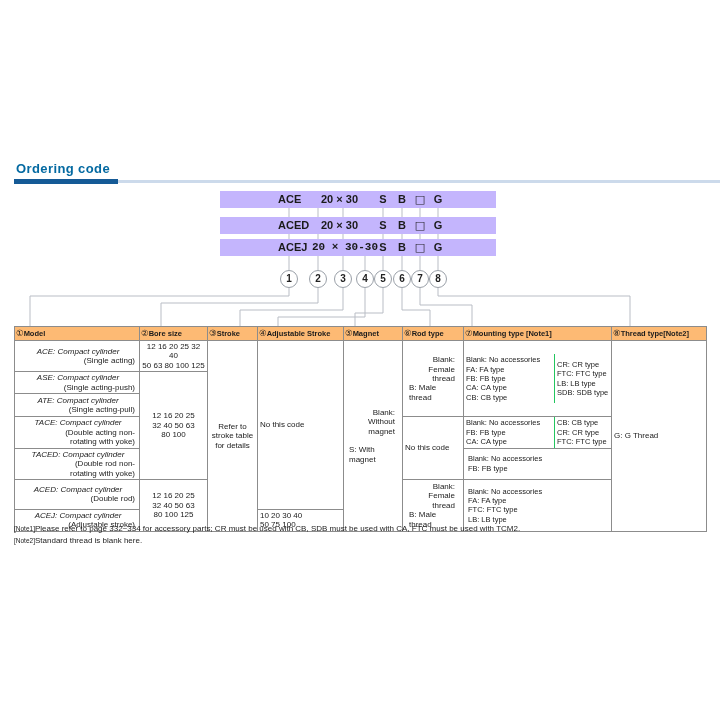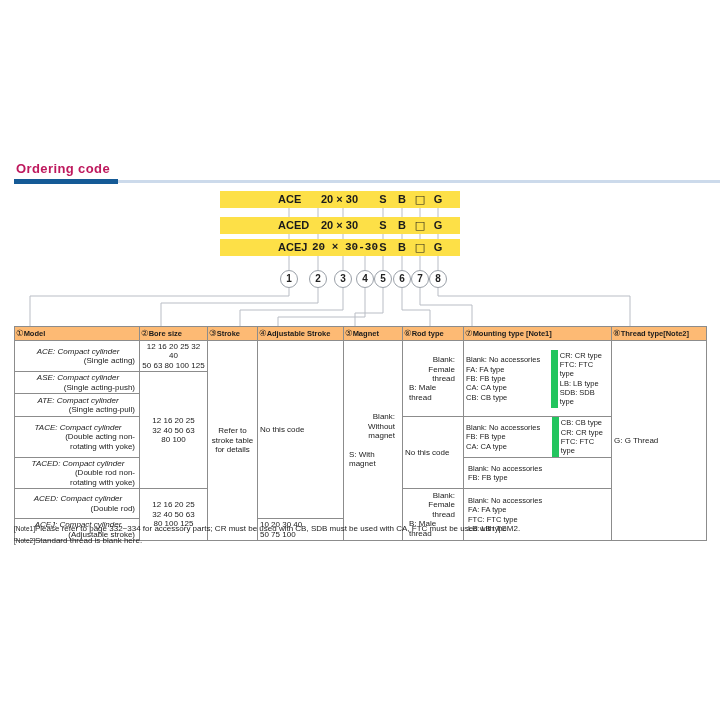--- a/index.html
+++ b/index.html
@@ -2,25 +2,25 @@
 <html><head>
 <meta charset="utf-8">
 <style>
   html,body{margin:0;padding:0;background:#fff;}
   .canvas{
     position:relative;width:720px;height:720px;background:#ffffff;overflow:hidden;
     font-family:"Liberation Sans",sans-serif;color:#1b1b1b;
   }
   .connectors{position:absolute;left:0;top:0;z-index:0;}
   
-  .page-title{position:absolute;left:16px;top:161px;margin:0;font-size:13px;font-weight:bold;letter-spacing:0.4px;color:#be185d;}
+  .page-title{position:absolute;left:16px;top:161px;margin:0;font-size:13px;font-weight:bold;letter-spacing:0.4px;color:#0369a1;}
   .title-bar-dark{position:absolute;left:14px;top:179px;width:104px;height:5px;background:#155a96;}
   .title-bar-light{position:absolute;left:118px;top:180px;width:602px;height:3px;background:#ccdaeb;}
   
-  .code-bar{position:absolute;left:220px;width:240px;height:17px;background:#fde047;z-index:1;}
+  .code-bar{position:absolute;left:220px;width:276px;height:17px;background:#c4b5fd;z-index:1;}
   .code-bar span{position:absolute;top:2px;font-size:11px;font-weight:bold;white-space:nowrap;}
   .cb-model{left:58px;}
   .cb-size{left:101px;}
   .cb-size-j{left:92px;font-family:Liberation Mono, monospace;}
   .cb-s{left:163px;transform:translateX(-50%);}
   .cb-b{left:182px;transform:translateX(-50%);}
   .cb-box{left:200px;transform:translateX(-50%);font-family:"DejaVu Sans",sans-serif;font-size:10px;top:3px;}
   .cb-g{left:218px;transform:translateX(-50%);}
   
   .num-circle{
@@ -46,21 +46,21 @@
   .model-cell .m-desc{display:block;text-align:right;white-space:pre-line;padding-right:2px;}
   .center-pre{text-align:center;white-space:pre-line;margin-top:32px;}
   .left-pre{text-align:left;white-space:pre-line;padding-left:7px;}
   .magnet-cell div.mg-top{text-align:right;white-space:pre-line;padding-right:5px;}
   .magnet-cell div.mg-bot{text-align:left;padding-left:3px;margin-top:9px;}
   .rod-cell div.rd-top{text-align:right;white-space:pre-line;padding-right:6px;}
   .rod-cell div.rd-bot{text-align:left;padding-left:4px;}
   .rod-none{text-align:left;padding-left:6px;font-size:8.5px;}
   .mount-flex{display:flex;align-items:center;}
   .mount-list{white-space:pre-line;font-size:7.5px;line-height:1.25;padding:1px 2px;}
-  .mount-right{border-left:7px solid #22c55e;align-self:stretch;display:flex;align-items:center;justify-content:center;}
+  .mount-right{border-left:1px solid #22c55e;align-self:stretch;display:flex;align-items:center;justify-content:center;}
   .thread-cell{font-size:8.5px;padding-left:4px;margin-top:16px;}
   
   .notes{position:absolute;left:14px;top:524px;width:700px;z-index:1;}
   .note-line{font-size:8px;margin:0 0 3px 0;white-space:nowrap;color:#222;}
   .note-label{font-size:6.5px;}
 </style>
 </head>
 <body>
 
 <div class="canvas">

